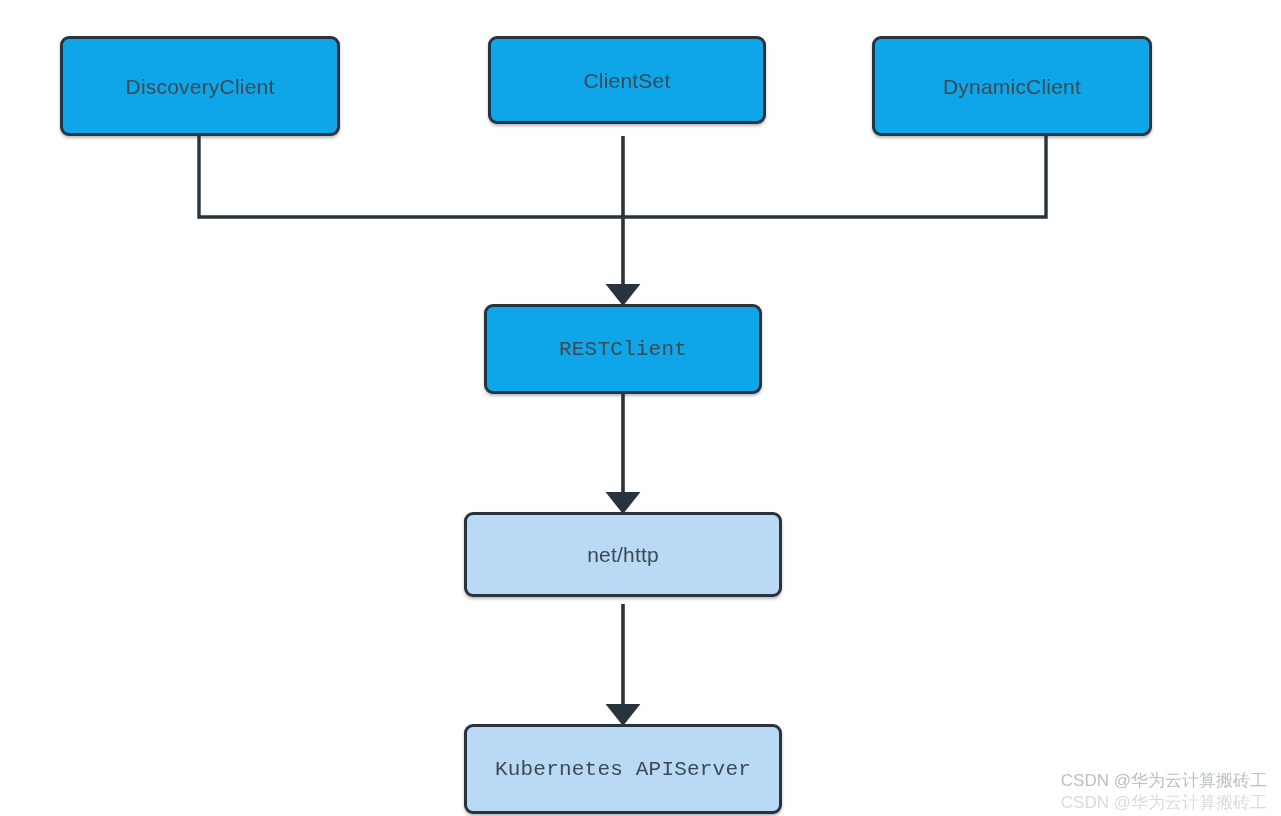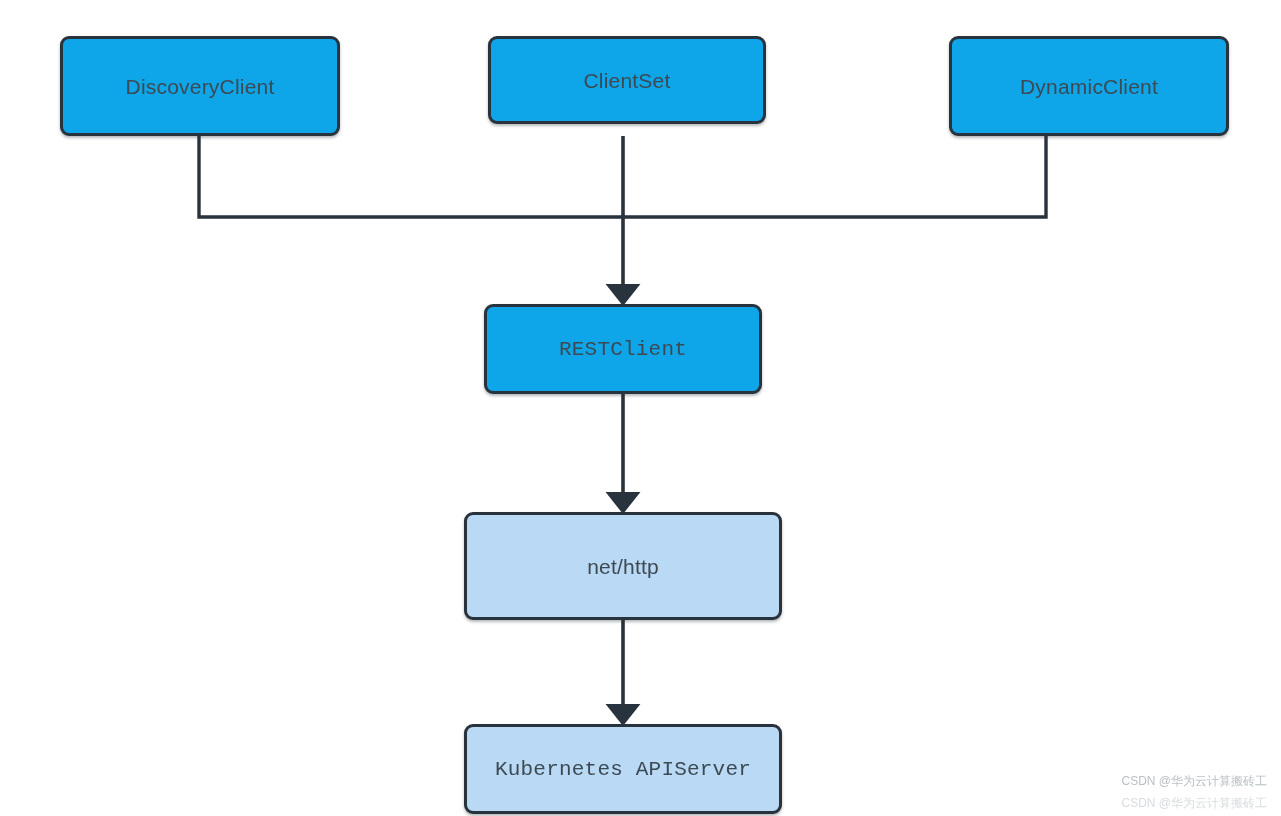--- a/index.html
+++ b/index.html
@@ -43,36 +43,36 @@
     font-size: 21px;
     line-height: 1;
     letter-spacing: 0.2px;
     white-space: nowrap;
   }
   .fill-cyan { background: #0ea5e9; }
   .fill-blue { background: #b9d9f5; }
 
   #n-discovery { left: 60px;  top: 36px;  width: 280px; height: 100px; }
   #n-clientset { left: 488px; top: 36px;  width: 278px; height: 88px; }
-  #n-dynamic   { left: 949px; top: 36px;  width: 280px; height: 100px; }
+  #n-dynamic   { left: 872px; top: 36px;  width: 280px; height: 100px; }
   #n-rest      { left: 484px; top: 304px; width: 278px; height: 90px; font-family: Liberation Mono, monospace;  }
-  #n-nethttp   { left: 464px; top: 512px; width: 318px; height: 108px;  }
+  #n-nethttp   { left: 464px; top: 512px; width: 318px; height: 85px;  }
   #n-apiserver { left: 464px; top: 724px; width: 318px; height: 90px; font-family: Liberation Mono, monospace;  }
 
   #watermark {
     position: absolute;
     right: 14px;
     bottom: 2px;
     text-align: right;
     z-index: 3;
     pointer-events: none;
   }
   .wm-line {
     color: #b9bfc4;
-    font-size: 12px;
+    font-size: 17px;
     line-height: 22px;
     white-space: nowrap;
   }
   .wm-line.faded {
     color: #d8dcdf;
   }
 </style>
 </head>
 <body>
 

